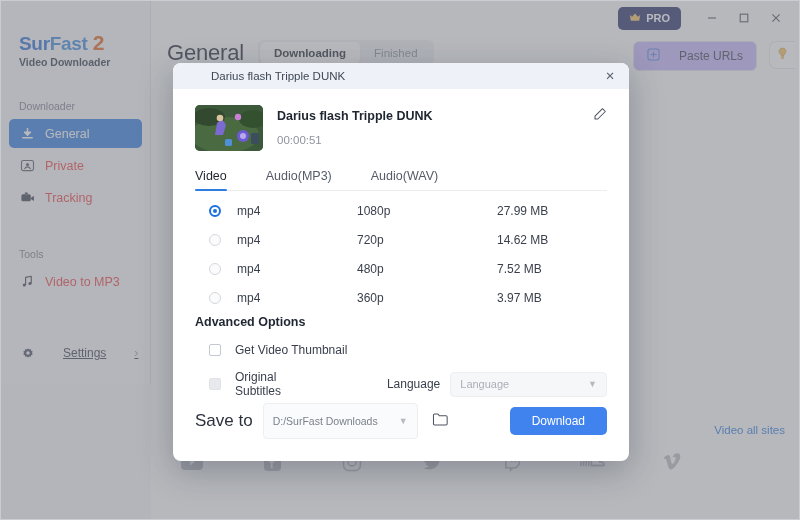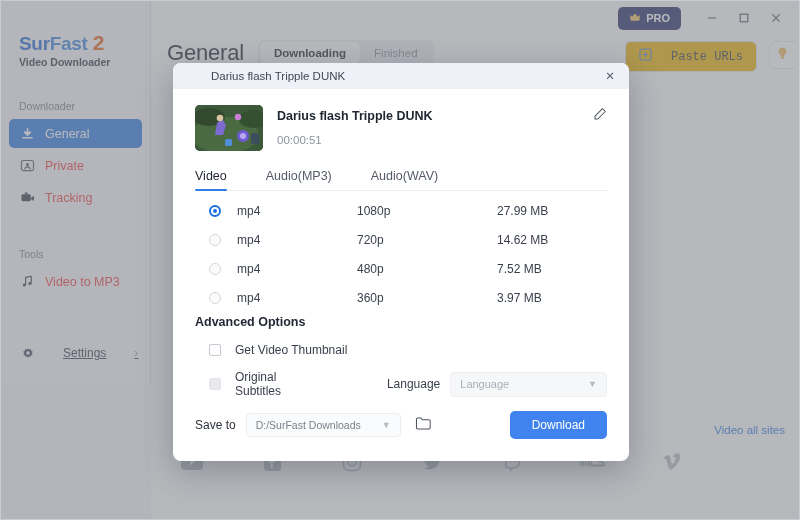--- a/index.html
+++ b/index.html
@@ -67,22 +67,22 @@
 
   .head-row { position: absolute; left: 16px; top: 34px; right: 0; height: 36px; display: flex; align-items: center; }
   .page-title { font-size: 22px; color: #202632; font-weight: normal; letter-spacing: -.2px; }
   .tabs-pill { display: flex; align-items: center; margin-left: 14px; background: #eef0f4; border-radius: 6px; padding: 2px; }
   .tab-pill { font-size: 11.5px; padding: 5px 14px; border-radius: 5px; color: #8b919d; }
   .tab-pill.active { background: #ffffff; color: #222831; font-weight: bold; box-shadow: 0 1px 2px rgba(0,0,0,.10); text-align: center; }
 
   .paste-btn {
     position: absolute; right: 42px; top: 40px;
     display: flex; align-items: center; gap: 19px;
-    background: #eab308; border: 1px solid #e1e4ea; border-radius: 6px;
-    padding: 6px 13px; font-size: 12px; color: #3a4150; font-family: Liberation Mono, monospace;
+    background: #c4b5fd; border: 1px solid #e1e4ea; border-radius: 6px;
+    padding: 6px 13px; font-size: 12px; color: #3a4150;
   }
   .bulb-tab {
     position: absolute; right: 4px; top: 40px; width: 26px; height: 28px;
     background: #ffffff; border-radius: 7px 0 0 7px; border: 1px solid #e6e8ed; border-right: none;
     display: flex; align-items: center; justify-content: center;
   }
 
   .sites-row { position: absolute; left: 26px; right: 20px; top: 448px; display: flex; align-items: center; gap: 50px; }
   .site-ico { width: 30px; height: 26px; display: flex; align-items: center; justify-content: center; color: #b9bdc4; }
   .view-all { position: absolute; right: 14px; top: 423px; font-size: 11.5px; color: #2f7de1; }
@@ -134,23 +134,23 @@
   .opt-label { margin-left: 14px; }
   .lang-label { margin-left: 62px; font-size: 12px; color: #3a414d; }
   .lang-select {
     margin-left: 10px; width: 158px; height: 25px; background: #f6f7f9; border: 1px solid #eceef2;
     border-radius: 4px; display: flex; align-items: center; padding: 0 9px;
     font-size: 11px; color: #a9aeb8;
   }
   .lang-select .chev { margin-left: auto; color: #b5b9c2; font-size: 9px; }
 
   .foot { position: absolute; left: 22px; right: 22px; bottom: 22px; display: flex; align-items: center; }
-  .save-label { font-size: 12px; color: #2b323d; }
+  .save-label { font-size: 17px; color: #2b323d; }
   .save-select {
-    margin-left: 10px; width: 155px; height: 24px; background: #fafbfc; border: 1px solid #eceef2;
+    margin-left: 10px; width: 155px; height: 36px; background: #fafbfc; border: 1px solid #eceef2;
     border-radius: 4px; display: flex; align-items: center; padding: 0 9px; font-size: 10.5px; color: #7b818c;
   }
   .save-select .chev { margin-left: auto; color: #b5b9c2; font-size: 9px; }
   .folder-ico { margin-left: 14px; color: #4d535e; }
   .dl-btn {
     margin-left: auto; background: #4083ee; color: #ffffff; font-size: 12px;
     border-radius: 5px; padding: 7px 22px;
   }
 </style>
 </head>

